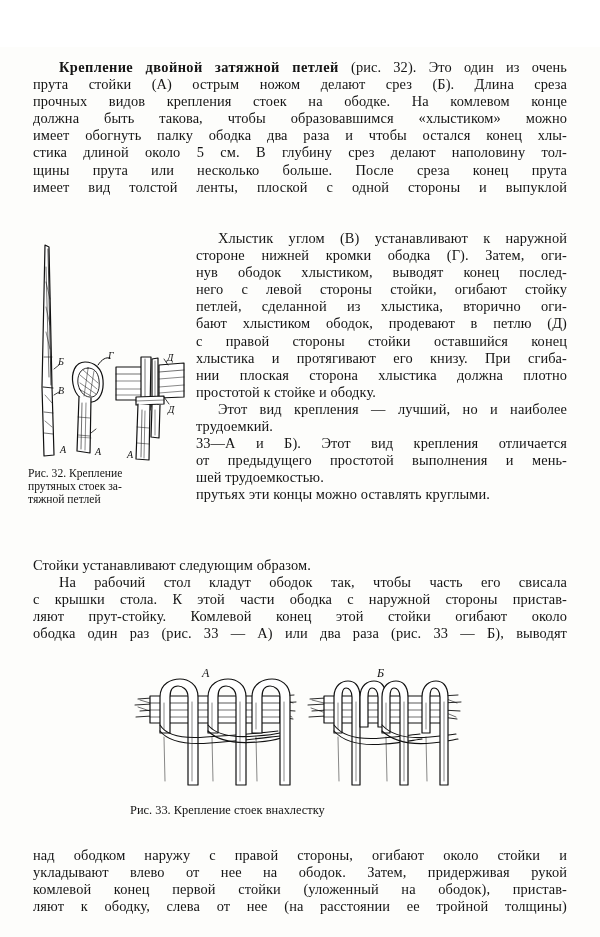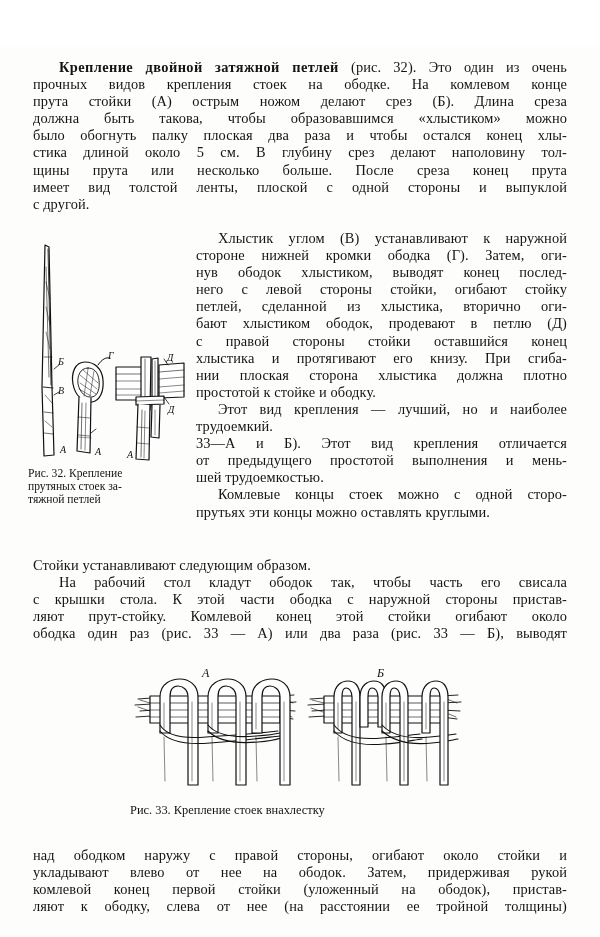--- a/index.html
+++ b/index.html
@@ -107,28 +107,27 @@
 </head>
 <body>
 
 <div class="page">
 
   <div id="top-block" class="body-text">
     <span class="ln just" style="text-indent:26px;">
       <span class="bold-run">Крепление двойной затяжной петлей</span>
       <span>(рис. 32). Это один из очень</span>
     </span>
+    <span class="ln just">прута стойки (А) острым ножом делают срез (Б). Длина среза</span>
     <span class="ln just">прочных видов крепления стоек на ободке. На комлевом конце</span>
-    <span class="ln just">прута стойки (А) острым ножом делают срез (Б). Длина среза</span>
     <span class="ln just">должна быть такова, чтобы образовавшимся «хлыстиком» можно</span>
-    <span class="ln just">было обогнуть палку плоская два раза и чтобы остался конец хлы-</span>
+    <span class="ln just">имеет обогнуть палку ободка два раза и чтобы остался конец хлы-</span>
     <span class="ln just">стика длиной около 5 см. В глубину срез делают наполовину тол-</span>
     <span class="ln just">щины прута или несколько больше. После среза конец прута</span>
     <span class="ln just">имеет вид толстой ленты, плоской с одной стороны и выпуклой</span>
-    <span class="ln just last">с другой.</span>
   </div>
 
   <div id="figure-32">
     <div id="fig32-art">
       <svg width="160" height="228" viewBox="0 0 160 228" xmlns="http://www.w3.org/2000/svg">
         <g fill="none" stroke="#111" stroke-width="1.2" stroke-linejoin="round" stroke-linecap="round">
 
           <path d="M17 8 L21 10 L24 150 L26 218 L16 219 L14 150 Z" fill="#fff"></path>
           <path d="M20 12 L23 148" stroke-width="0.8"></path>
           <path d="M18 30 L21 140" stroke-width="0.6"></path>
@@ -230,21 +229,20 @@
     <span class="ln just">нии плоская сторона хлыстика должна плотно</span>
     <span class="ln just last">простотой к стойке и ободку.</span>
 
     <span class="ln just" style="text-indent:22px;">Этот вид крепления — лучший, но и наиболее</span>
     <span class="ln just last">трудоемкий.</span>
 
     <span class="ln just">33—А и Б). Этот вид крепления отличается</span>
     <span class="ln just">от предыдущего простотой выполнения и мень-</span>
     <span class="ln just last">шей трудоемкостью.</span>
 
-    <span class="ln just" style="text-indent:22px;">Комлевые концы стоек можно с одной сторо-</span>
     <span class="ln just last">прутьях эти концы можно оставлять круглыми.</span>
   </div>
 
   <div id="mid-block" class="body-text">
     <span class="ln just last">Стойки устанавливают следующим образом.</span>
     <span class="ln just" style="text-indent:26px;">На рабочий стол кладут ободок так, чтобы часть его свисала</span>
     <span class="ln just">с крышки стола. К этой части ободка с наружной стороны пристав-</span>
     <span class="ln just">ляют прут-стойку. Комлевой конец этой стойки огибают около</span>
     <span class="ln just">ободка один раз (рис. 33 — А) или два раза (рис. 33 — Б), выводят</span>
   </div>

